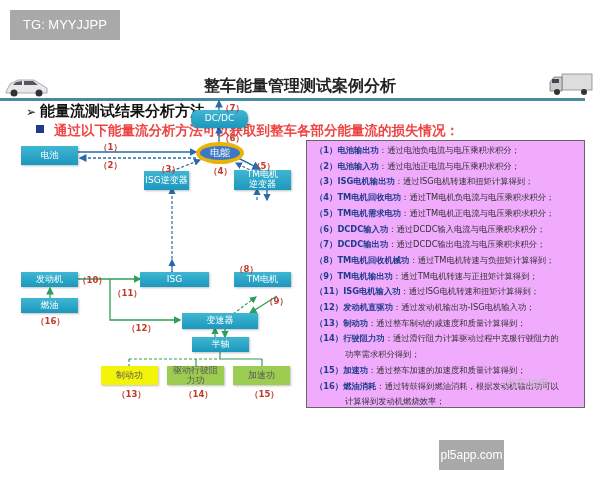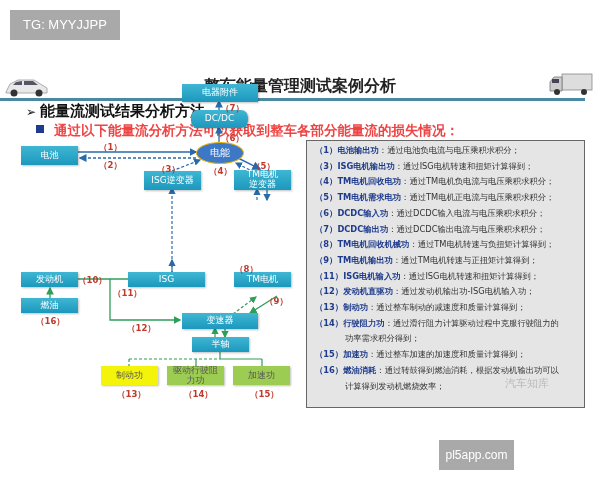--- a/index.html
+++ b/index.html
@@ -1,47 +1,47 @@
 <!DOCTYPE html>
 <html><head>
 <meta charset="utf-8">
 <style>
   * { box-sizing: border-box; margin: 0; padding: 0; }
   html, body { width: 600px; height: 480px; background: #ffffff; overflow: hidden; }
   body { position: relative; font-family: "DejaVu Sans", sans-serif; color: #222; }
 
   .wm-tl { position: absolute; left: 10px; top: 10px; width: 110px; height: 30px; background: #a9a9a9;
            color: #fff; font-size: 13px; line-height: 30px; text-align: center; font-family: "Liberation Sans", sans-serif; }
-  .wm-br { position: absolute; left: 439px; top: 440px; width: 75px; height: 30px; background: #a9a9a9;
+  .wm-br { position: absolute; left: 439px; top: 440px; width: 65px; height: 30px; background: #a9a9a9;
            color: #fff; font-size: 12px; line-height: 30px; text-align: center; font-family: "Liberation Sans", sans-serif; }
 
   .slide { position: absolute; left: 0; top: 70px; width: 600px; height: 340px; background: #fff; }
   .car-icon { position: absolute; left: 2px; top: 2px; width: 48px; height: 28px; }
   .truck-icon { position: absolute; left: 548px; top: 2px; width: 46px; height: 26px; }
   .title { position: absolute; left: 0; top: 6px; width: 600px; text-align: center; font-size: 16px; font-weight: bold; color: #222; }
   .title-rule { position: absolute; left: 0; top: 28px; width: 585px; height: 3px; background: #4a8aa0; }
 
   .h1 { position: absolute; left: 26px; top: 32px; font-size: 15px; font-weight: bold; color: #111; }
   .h1 .arrow { font-size: 12px; margin-right: 4px; }
   .h2 { position: absolute; left: 36px; top: 52px; font-size: 13.5px; font-weight: bold; color: #ef4444; }
   .h2 .sq { display: inline-block; width: 8px; height: 8px; background: #1f3c8c; margin-right: 10px; vertical-align: 2px; }
 
   .diagram { position: absolute; left: 0; top: 0; width: 300px; height: 340px; }
   .blk { position: absolute; background: linear-gradient(#3fb6d3, #1c98bd); color: #fff; font-size: 9px;
          text-align: center; display: flex; align-items: center; justify-content: center; line-height: 1.1;
          box-shadow: 1px 1px 2px rgba(0,0,0,0.25); }
   .blk.yellow { background: #f4f40a; color: #555; }
   .blk.green { background: #9dcc52; color: #555; }
-  .ellipse { position: absolute; background: #3c78c6; border: 1px solid #eab308; border-radius: 50%; color: #fff;
+  .ellipse { position: absolute; background: #3c78c6; border: 4px solid #eab308; border-radius: 50%; color: #fff;
              font-size: 10px; display: flex; align-items: center; justify-content: center; }
   .lbl { position: absolute; color: #c0392b; font-size: 8.5px; font-weight: bold; }
   svg.lines { position: absolute; left: 0; top: 0; }
 
   .desc { position: absolute; left: 306px; top: 70px; width: 279px; height: 268px; border: 1px solid #666;
-          background: #e5e5e5; padding: 2px 8px 0 8px; font-size: 8.3px; line-height: 15.7px; }
+          background: #f0abfc; padding: 2px 8px 0 8px; font-size: 8.3px; line-height: 15.7px; }
   .row { white-space: nowrap; }
   .row .k { color: #1f3c8c; font-weight: bold; }
   .row .v { color: #333; }
   .row .cont { padding-left: 30px; color: #333; }
   .faint-wm { position: absolute; left: 505px; top: 306px; color: #bbb; font-size: 11px; }
 </style>
 </head>
 <body>
 
 <div class="wm-tl">TG: MYYJJPP</div>
@@ -112,31 +112,30 @@
       <line x1="225" y1="258" x2="225" y2="267" stroke="#2e9e5b" stroke-width="1.3" marker-end="url(#ag)"></line>
 
       <line x1="220" y1="282" x2="220" y2="289" stroke="#2e9e5b" stroke-width="1.2"></line>
       <line x1="129" y1="289" x2="220" y2="289" stroke="#2e9e5b" stroke-width="1.2" stroke-dasharray="3,2"></line>
       <line x1="220" y1="289" x2="262" y2="289" stroke="#2e9e5b" stroke-width="1.2"></line>
       <line x1="129" y1="289" x2="129" y2="296" stroke="#2e9e5b" stroke-width="1.2" stroke-dasharray="3,2"></line>
       <line x1="196" y1="289" x2="196" y2="296" stroke="#2e9e5b" stroke-width="1.2"></line>
       <line x1="262" y1="289" x2="262" y2="296" stroke="#2e9e5b" stroke-width="1.2"></line>
     </svg>
 
-    <div class="blk" style="left:182px;top:14px;width:76px;height:18px;">电器附件</div>
     <div class="blk" style="left:191px;top:40px;width:57px;height:18px;border-radius:7px;">DC/DC</div>
     <div class="blk" style="left:21px;top:76px;width:57px;height:19px;">电池</div>
     <div class="ellipse" style="left:196px;top:72px;width:48px;height:22px;">电能</div>
-    <div class="blk" style="left:144px;top:101px;width:57px;height:19px;">ISG逆变器</div>
+    <div class="blk" style="left:144px;top:101px;width:45px;height:19px;">ISG逆变器</div>
     <div class="blk" style="left:234px;top:100px;width:57px;height:20px;flex-direction:column;">
       <span>TM电机</span>
       <span>逆变器</span>
     </div>
     <div class="blk" style="left:21px;top:202px;width:57px;height:15px;">发动机</div>
-    <div class="blk" style="left:128px;top:202px;width:77px;height:15px;">ISG</div>
+    <div class="blk" style="left:140px;top:202px;width:69px;height:15px;">ISG</div>
     <div class="blk" style="left:234px;top:202px;width:57px;height:15px;">TM电机</div>
     <div class="blk" style="left:21px;top:228px;width:57px;height:15px;">燃油</div>
     <div class="blk" style="left:182px;top:243px;width:76px;height:16px;">变速器</div>
     <div class="blk" style="left:192px;top:267px;width:57px;height:15px;">半轴</div>
     <div class="blk yellow" style="left:101px;top:296px;width:57px;height:19px;">制动功</div>
     <div class="blk green" style="left:167px;top:296px;width:57px;height:19px;flex-direction:column;">
       <span>驱动行驶阻</span>
       <span>力功</span>
     </div>
     <div class="blk green" style="left:233px;top:296px;width:57px;height:19px;">加速功</div>
@@ -154,20 +153,21 @@
     <span class="lbl" style="left:113px;top:218px;">（11）</span>
     <span class="lbl" style="left:127px;top:253px;">（12）</span>
     <span class="lbl" style="left:117px;top:319px;">（13）</span>
     <span class="lbl" style="left:184px;top:319px;">（14）</span>
     <span class="lbl" style="left:250px;top:319px;">（15）</span>
     <span class="lbl" style="left:36px;top:246px;">（16）</span>
   </div>
 
   <div class="desc" id="desc">
       <div class="row"><span class="k">（1）</span><span class="k">电池输出功</span><span class="v">：通过电池负电流与电压乘积求积分；</span></div>
+      <div class="row"><span class="k">（2）</span><span class="k">电池输入功</span><span class="v">：通过电池正电流与电压乘积求积分；</span></div>
       <div class="row"><span class="k">（3）</span><span class="k">ISG电机输出功</span><span class="v">：通过ISG电机转速和扭矩计算得到；</span></div>
       <div class="row"><span class="k">（4）</span><span class="k">TM电机回收电功</span><span class="v">：通过TM电机负电流与电压乘积求积分；</span></div>
       <div class="row"><span class="k">（5）</span><span class="k">TM电机需求电功</span><span class="v">：通过TM电机正电流与电压乘积求积分；</span></div>
       <div class="row"><span class="k">（6）</span><span class="k">DCDC输入功</span><span class="v">：通过DCDC输入电流与电压乘积求积分；</span></div>
       <div class="row"><span class="k">（7）</span><span class="k">DCDC输出功</span><span class="v">：通过DCDC输出电流与电压乘积求积分；</span></div>
       <div class="row"><span class="k">（8）</span><span class="k">TM电机回收机械功</span><span class="v">：通过TM电机转速与负扭矩计算得到；</span></div>
       <div class="row"><span class="k">（9）</span><span class="k">TM电机输出功</span><span class="v">：通过TM电机转速与正扭矩计算得到；</span></div>
       <div class="row"><span class="k">（11）</span><span class="k">ISG电机输入功</span><span class="v">：通过ISG电机转速和扭矩计算得到；</span></div>
       <div class="row"><span class="k">（12）</span><span class="k">发动机直驱功</span><span class="v">：通过发动机输出功-ISG电机输入功；</span></div>
       <div class="row"><span class="k">（13）</span><span class="k">制动功</span><span class="v">：通过整车制动的减速度和质量计算得到；</span></div>

